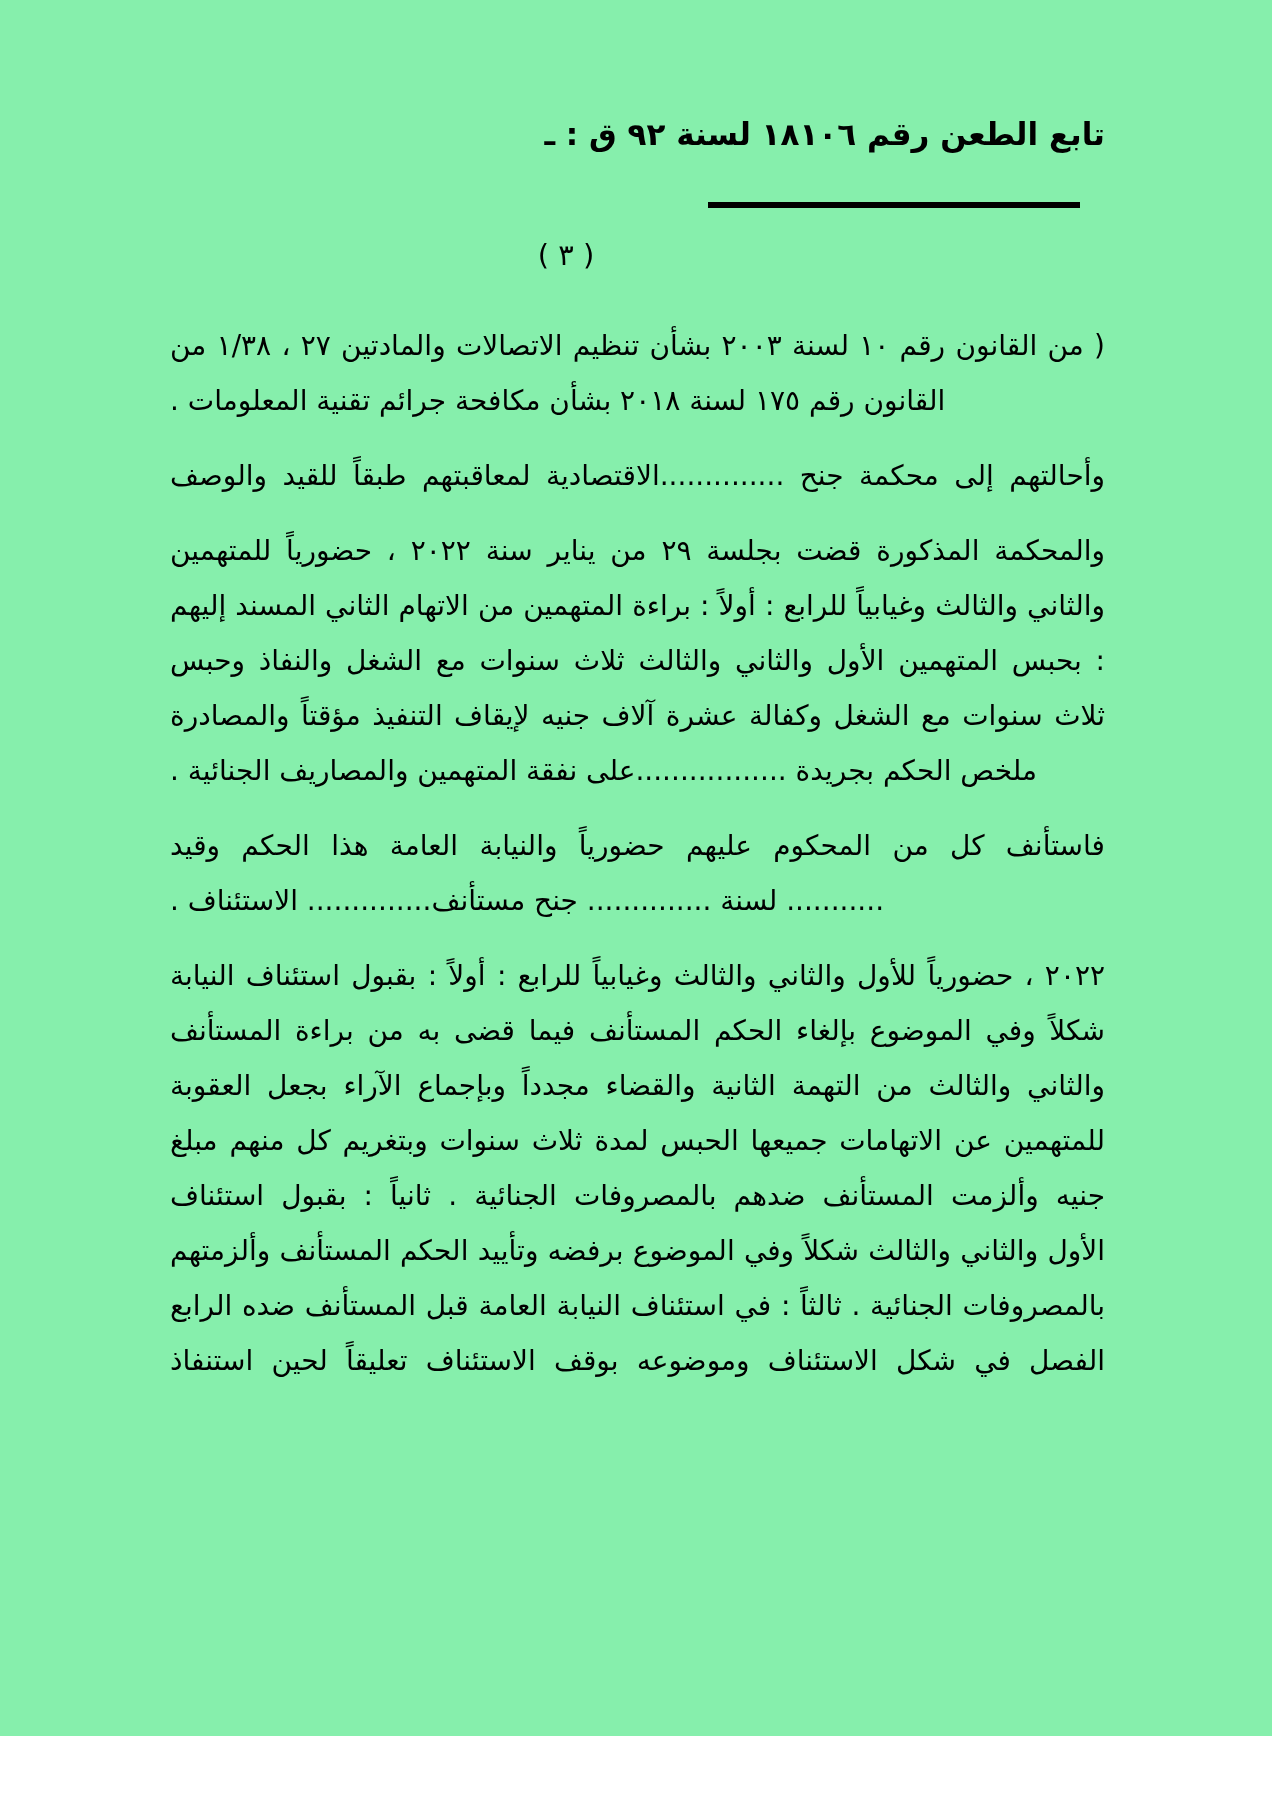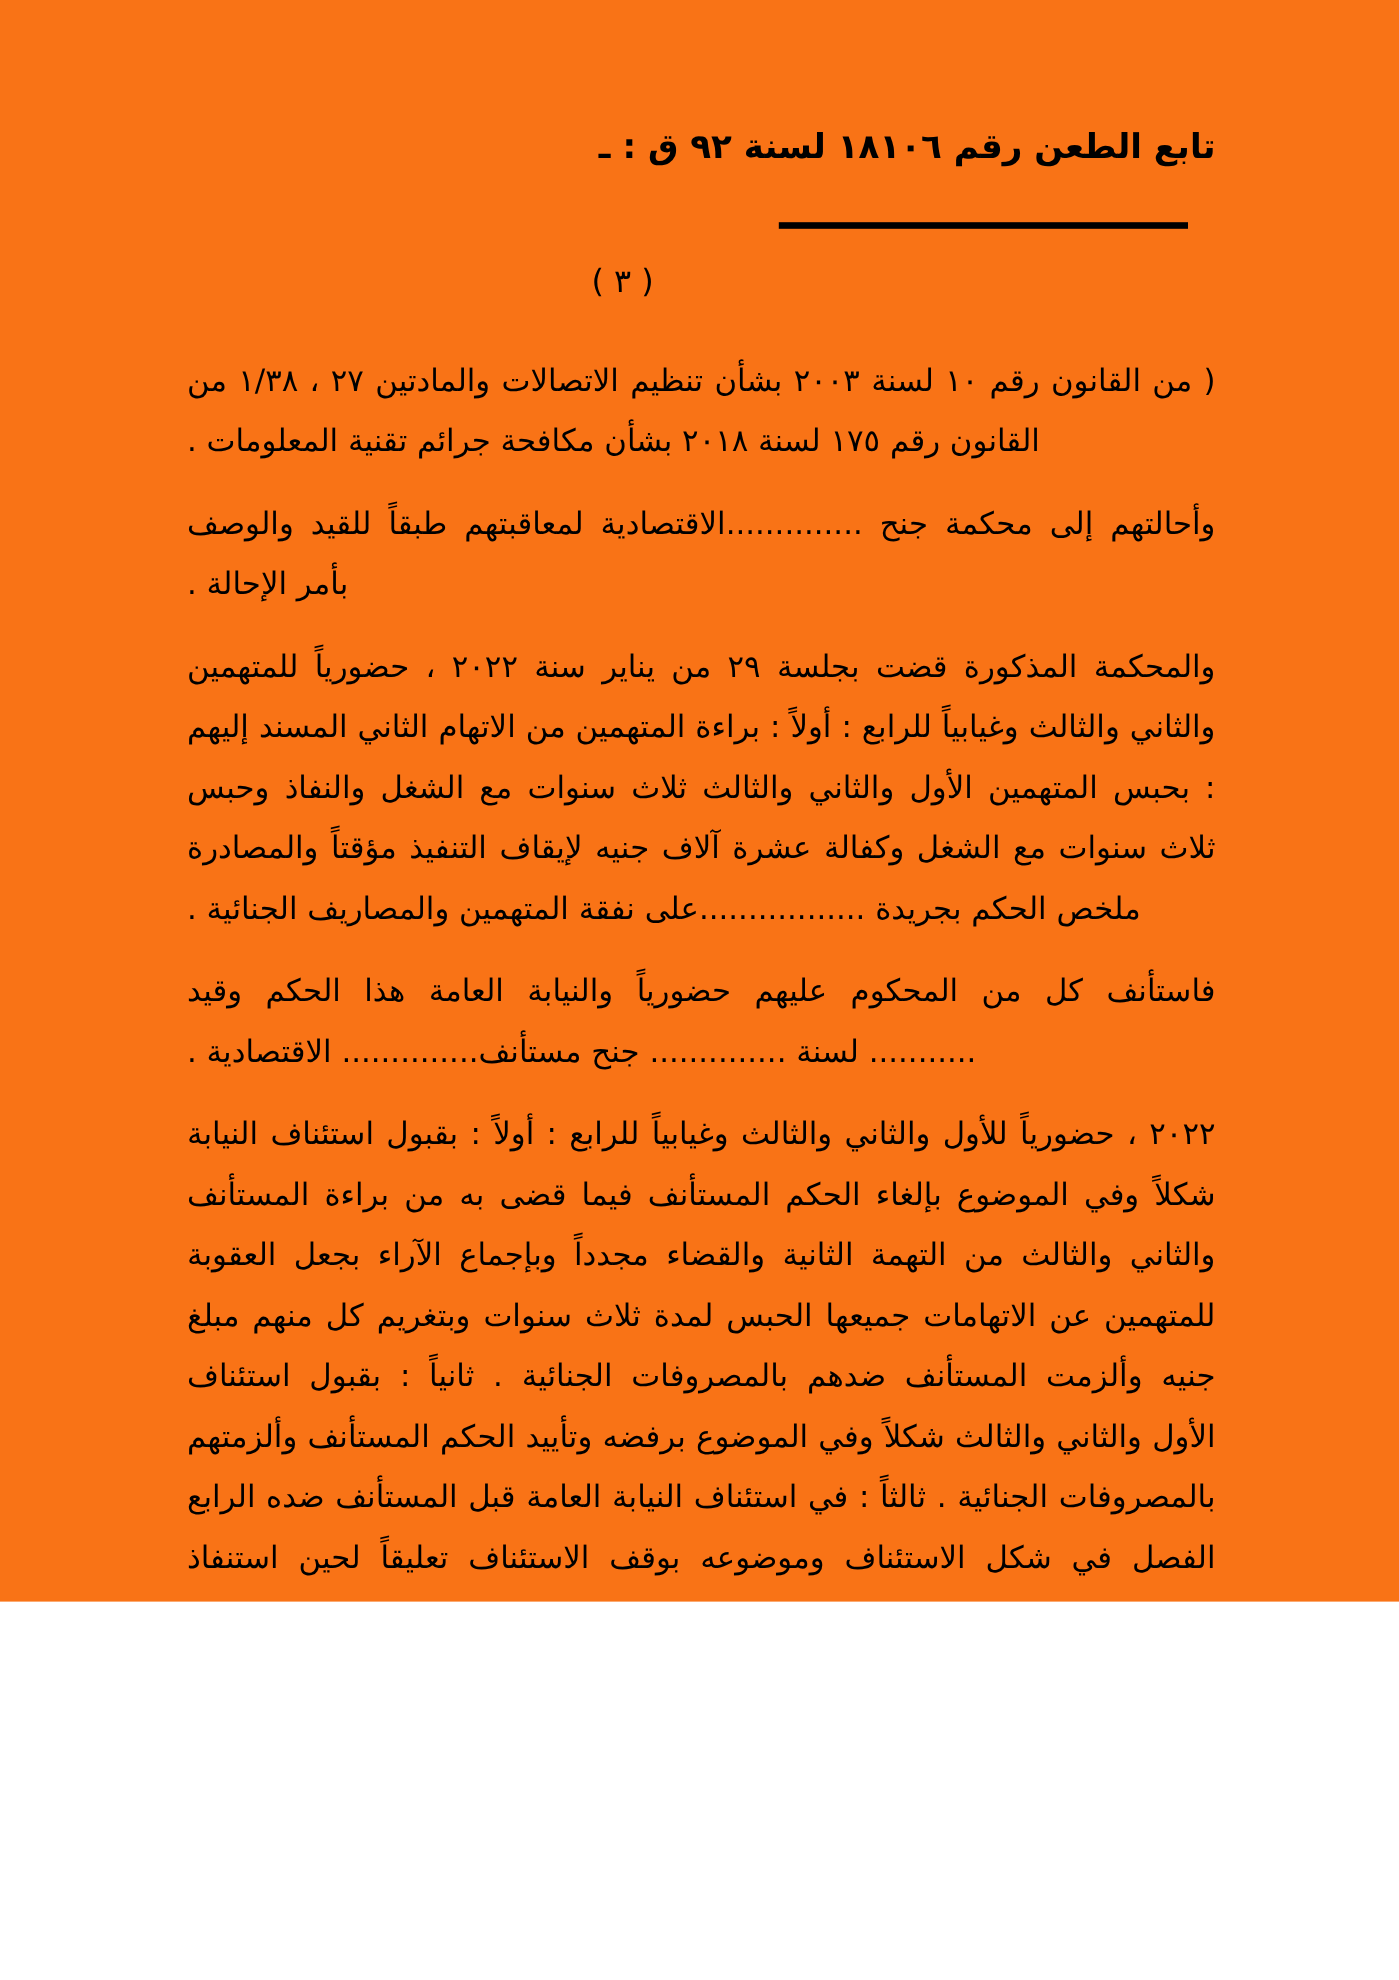--- a/index.html
+++ b/index.html
@@ -10,22 +10,22 @@
   body {
     width: 1272px;
     height: 1800px;
     overflow: hidden;
     font-family: "DejaVu Sans", sans-serif;
     color: #000000;
   }
   .page {
     position: relative;
     width: 1272px;
-    height: 1456px;
-    background: #f97316;
+    height: 1736px;
+    background: #86efac;
     direction: rtl;
   }
   .case-header {
     position: absolute;
     top: 116px;
     right: 167px;
     font-size: 31px;
     font-weight: bold;
     white-space: nowrap;
     letter-spacing: 0.5px;
@@ -76,32 +76,31 @@
   <div class="case-header">تابع الطعن رقم ١٨١٠٦ لسنة ٩٢ ق : ـ</div>
   <div class="header-rule"></div>
   <div class="page-number">( ٣ )</div>
   <div class="doc-body" id="doc-body">
       <div class="para">
         <div class="pline">( من القانون رقم ١٠ لسنة ٢٠٠٣ بشأن تنظيم الاتصالات والمادتين ٢٧ ، ١/٣٨ من</div>
         <div class="pline plast">القانون رقم ١٧٥ لسنة ٢٠١٨ بشأن مكافحة جرائم تقنية المعلومات .</div>
       </div>
       <div class="para">
         <div class="pline">وأحالتهم إلى محكمة جنح ..............الاقتصادية لمعاقبتهم طبقاً للقيد والوصف الواردين</div>
-        <div class="pline plast">بأمر الإحالة .</div>
       </div>
       <div class="para">
         <div class="pline">والمحكمة المذكورة قضت بجلسة ٢٩ من يناير سنة ٢٠٢٢ ، حضورياً للمتهمين الأول</div>
         <div class="pline">والثاني والثالث وغيابياً للرابع : أولاً : براءة المتهمين من الاتهام الثاني المسند إليهم . ثانياً</div>
         <div class="pline">: بحبس المتهمين الأول والثاني والثالث ثلاث سنوات مع الشغل والنفاذ وحبس المتهم الرابع</div>
         <div class="pline">ثلاث سنوات مع الشغل وكفالة عشرة آلاف جنيه لإيقاف التنفيذ مؤقتاً والمصادرة ونشر</div>
         <div class="pline plast">ملخص الحكم بجريدة .................على نفقة المتهمين والمصاريف الجنائية .</div>
       </div>
       <div class="para">
         <div class="pline">فاستأنف كل من المحكوم عليهم حضورياً والنيابة العامة هذا الحكم وقيد استئنافهما برقم</div>
-        <div class="pline plast">........... لسنة .............. جنح مستأنف.............. الاقتصادية .</div>
+        <div class="pline plast">........... لسنة .............. جنح مستأنف.............. الاستئناف .</div>
       </div>
       <div class="para">
         <div class="pline">٢٠٢٢ ، حضورياً للأول والثاني والثالث وغيابياً للرابع : أولاً : بقبول استئناف النيابة العامة</div>
         <div class="pline">شكلاً وفي الموضوع بإلغاء الحكم المستأنف فيما قضى به من براءة المستأنف ضدهم الأول</div>
         <div class="pline">والثاني والثالث من التهمة الثانية والقضاء مجدداً وبإجماع الآراء بجعل العقوبة المقضى بها</div>
         <div class="pline">للمتهمين عن الاتهامات جميعها الحبس لمدة ثلاث سنوات وبتغريم كل منهم مبلغ مائة ألف</div>
         <div class="pline">جنيه وألزمت المستأنف ضدهم بالمصروفات الجنائية . ثانياً : بقبول استئناف المتهمين</div>
         <div class="pline">الأول والثاني والثالث شكلاً وفي الموضوع برفضه وتأييد الحكم المستأنف وألزمتهم</div>
         <div class="pline">بالمصروفات الجنائية . ثالثاً : في استئناف النيابة العامة قبل المستأنف ضده الرابع وقبل</div>
         <div class="pline">الفصل في شكل الاستئناف وموضوعه بوقف الاستئناف تعليقاً لحين استنفاذ محكمة أول</div>

